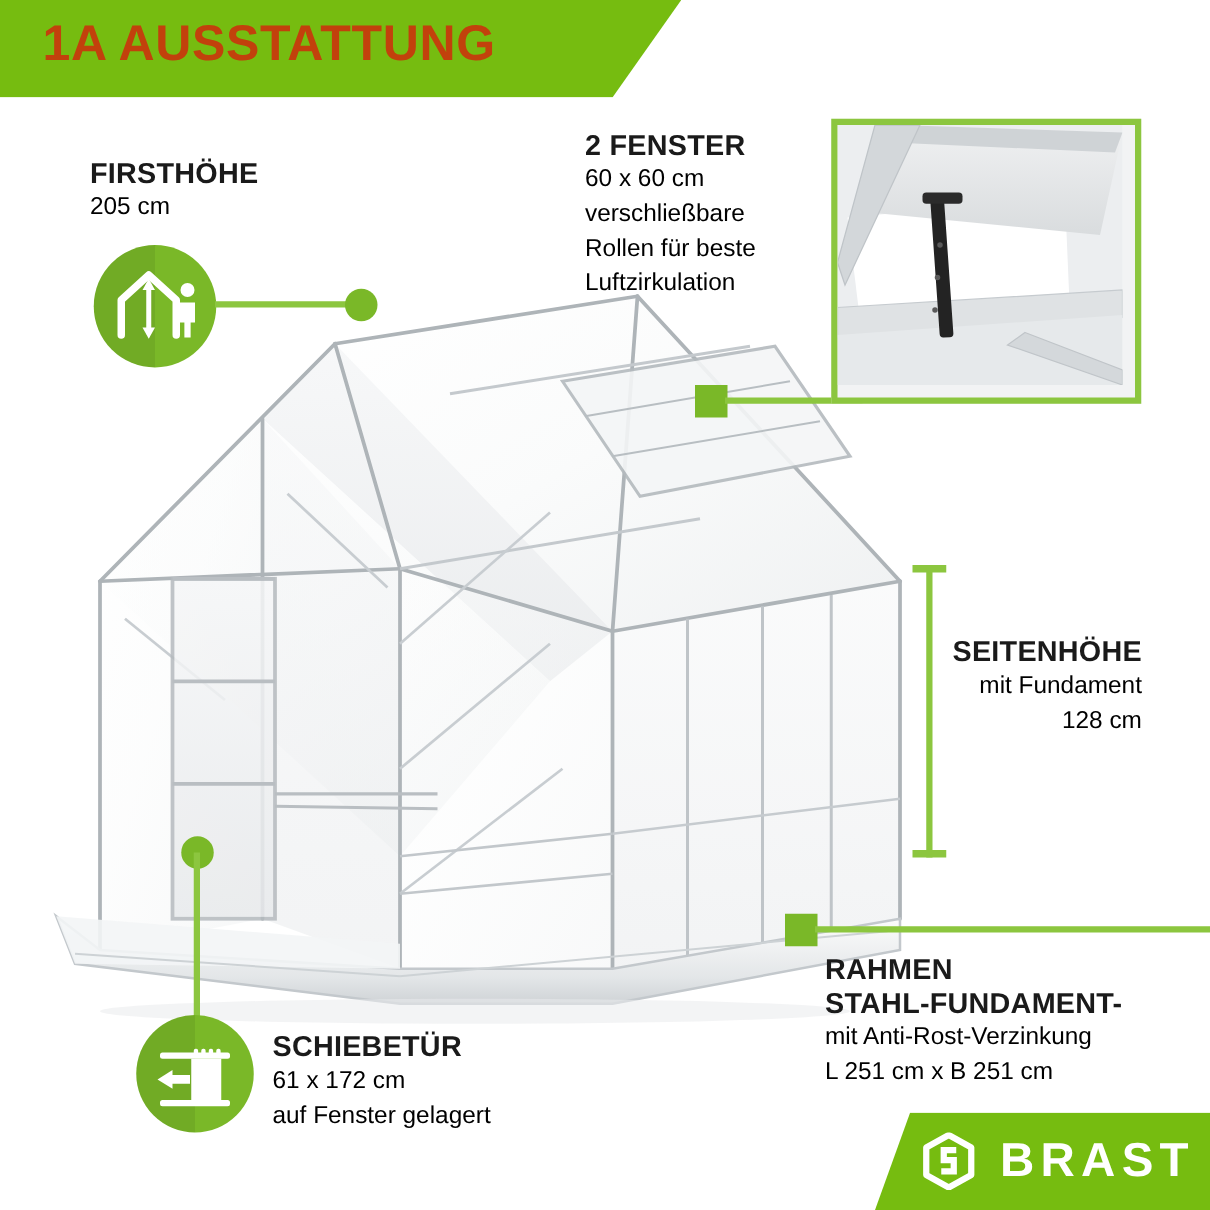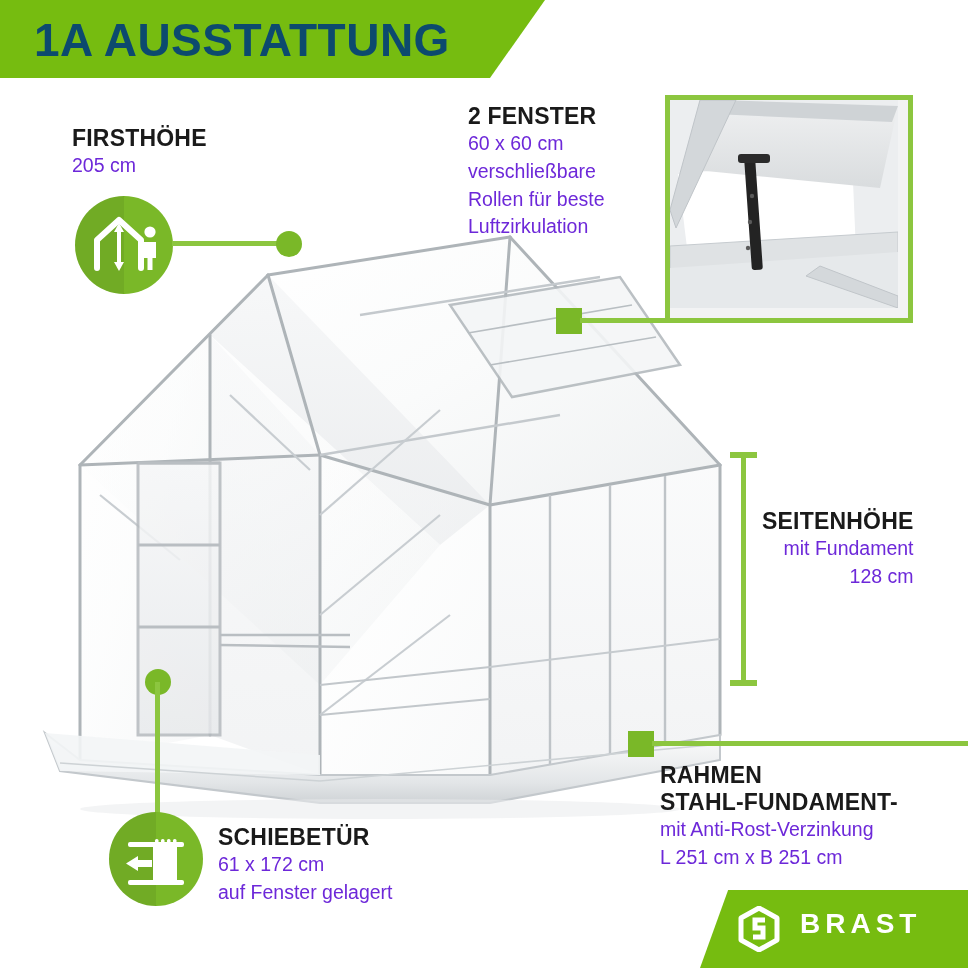--- a/index.html
+++ b/index.html
@@ -21,42 +21,42 @@
   .banner {
     position: absolute;
     left: 0; top: 0;
     width: 545px; height: 78px;
     background: #76bc10;
     clip-path: polygon(0 0, 100% 0, 89.9% 100%, 0 100%);
   }
   .banner-title {
     position: absolute;
     left: 34px; top: 13px;
-    font-size: 46px;
+    font-size: 40px;
     font-weight: bold;
     letter-spacing: 0.5px;
-    color: #0c4a6e;
+    color: #c2410c;
     white-space: nowrap;
   }
 
   
   .blk { position: absolute; }
   .blk .hd {
     font-size: 23px;
     font-weight: bold;
     letter-spacing: 0.2px;
     line-height: 1.18;
     color: #1a1a1a;
     white-space: nowrap;
   }
   .blk .ln {
     font-size: 19.5px;
     font-weight: normal;
     line-height: 1.42;
-    color: #6d28d9;
+    color: #000000;
     white-space: nowrap;
   }
 
   
   .badge {
     position: absolute;
     border-radius: 50%;
     background: #7ab828;
     overflow: hidden;
   }
@@ -124,21 +124,21 @@
   .photo svg { display: block; }
 
   
   .logo {
     position: absolute;
     background: #76bc10;
     clip-path: polygon(10.5% 0, 100% 0, 100% 100%, 0 100%);
   }
   .logo-word {
     position: absolute;
-    font-size: 28px;
+    font-size: 38px;
     font-weight: bold;
     letter-spacing: 5px;
     color: #ffffff;
     white-space: nowrap;
   }
   .logo-mark { position: absolute; }
 </style>
 </head>
 <body>
 

